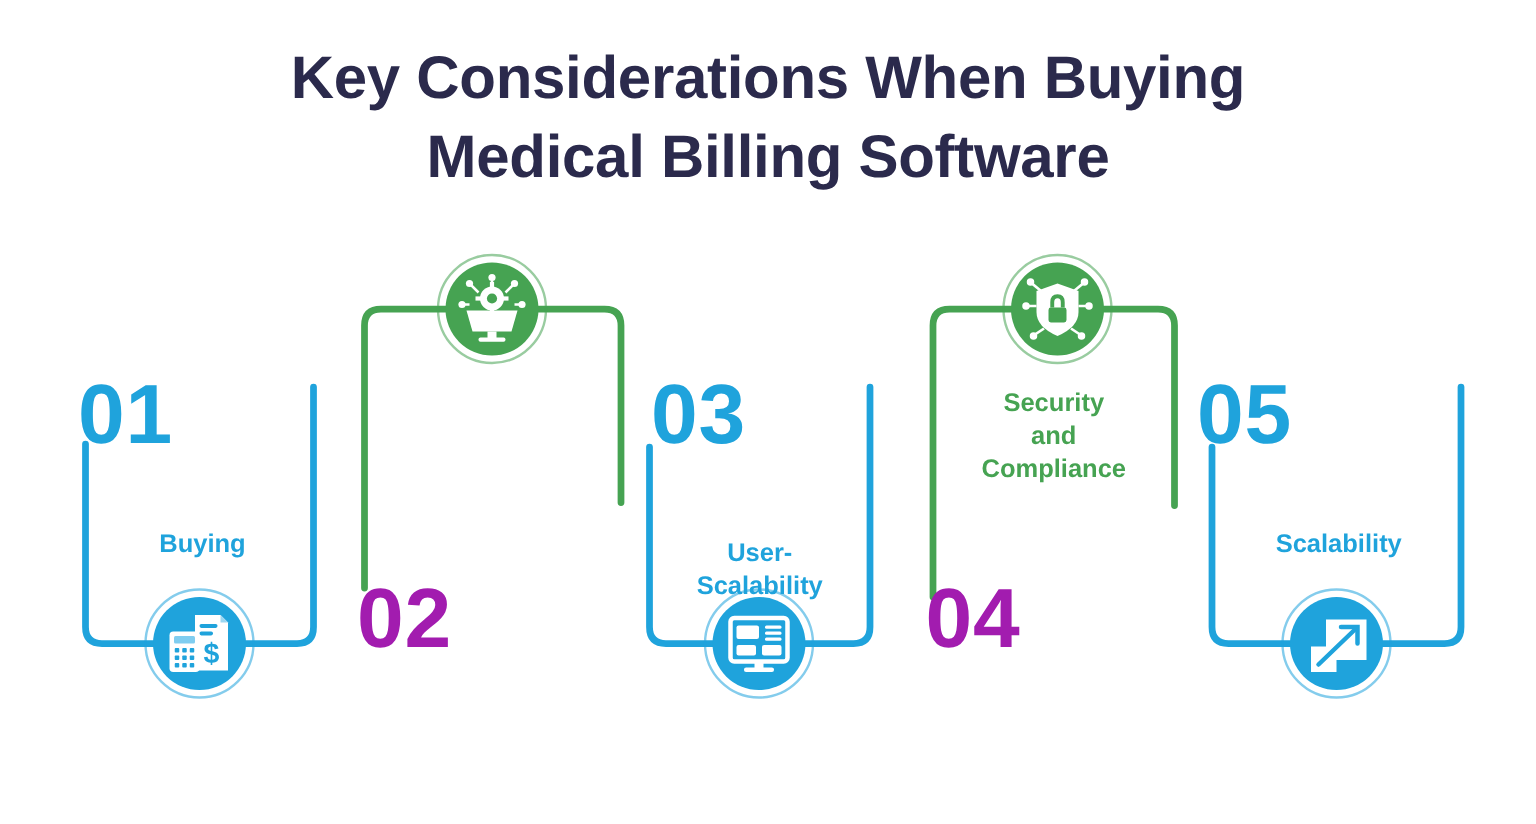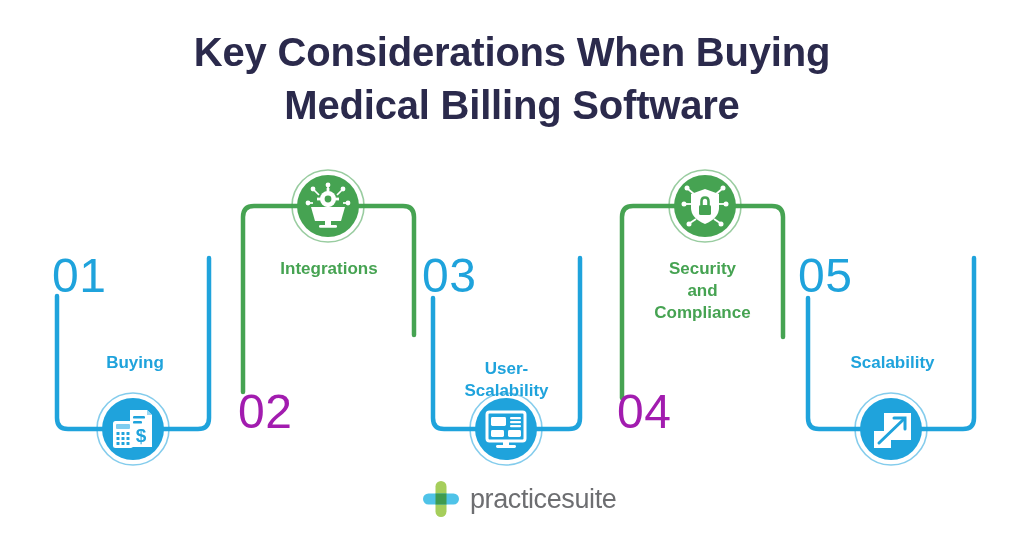--- a/index.html
+++ b/index.html
@@ -37,22 +37,22 @@
   
   #brackets{
     position:absolute;
     left:0; top:0;
     width:1024px; height:549px;
   }
 
   
   .step-num{
     position:absolute;
-    font-size:48px;
-    font-weight:normal;
+    font-size:56px;
+    font-weight:bold;
     line-height:40px;
     letter-spacing:0.5px;
   }
   .num-blue{ color:#1FA3DC; }
   .num-green{ color:#a21caf; }
 
   
   .step-label{
     position:absolute;
     font-size:17px;
@@ -133,21 +133,20 @@
         <rect x="27.5" y="47" width="3" height="3" rx="0.6"></rect>
         <rect x="32.5" y="47" width="3" height="3" rx="0.6"></rect>
         <rect x="22.5" y="52" width="3" height="3" rx="0.6"></rect>
         <rect x="27.5" y="52" width="3" height="3" rx="0.6"></rect>
         <rect x="32.5" y="52" width="3" height="3" rx="0.6"></rect>
       </g>
     </svg>
   </div>
 
   <div class="step-num num-green" style="left:238px; top:392px;">02</div>
-  <div class="step-label lab-green" style="left:255px; top:258px; width:148px;">Integrations</div>
   <div class="icon-wrap" style="left:289px; top:167px;">
     <svg viewBox="0 0 78 78">
       <circle cx="39" cy="39" r="36" fill="none" stroke="#46A352" stroke-width="1.6" opacity="0.55"></circle>
       <circle cx="39" cy="39" r="31" fill="#46A352"></circle>
 
       <path d="M22 40 L56 40 L52 54 L26 54 Z" fill="#ffffff"></path>
       <rect x="36" y="54" width="6" height="5" fill="#ffffff"></rect>
       <rect x="30" y="58" width="18" height="2.8" rx="1.3" fill="#ffffff"></rect>
 
       <circle cx="39" cy="32" r="8" fill="#ffffff"></circle>
@@ -169,21 +168,21 @@
         <circle cx="24" cy="22" r="2.4"></circle>
         <circle cx="54" cy="22" r="2.4"></circle>
         <circle cx="19" cy="36" r="2.4"></circle>
         <circle cx="59" cy="36" r="2.4"></circle>
         <circle cx="39" cy="18" r="2.4"></circle>
       </g>
       <path d="M39 20 L39 24" stroke="#ffffff" stroke-width="1.7"></path>
     </svg>
   </div>
 
-  <div class="step-num num-blue" style="left:422px; top:256px;">03</div>
+  <div class="step-num num-blue" style="left:434px; top:256px;">03</div>
   <div class="step-label lab-blue" style="left:443px; top:326px; width:127px;margin-top:32px;">
     <div>User-</div>
     <div>Scalability</div>
   </div>
   <div class="icon-wrap" style="left:467px; top:390px;">
     <svg viewBox="0 0 78 78">
       <circle cx="39" cy="39" r="36" fill="none" stroke="#1FA3DC" stroke-width="1.6" opacity="0.55"></circle>
       <circle cx="39" cy="39" r="31" fill="#1FA3DC"></circle>
       <rect x="20" y="22" width="38" height="29" rx="2.5" fill="none" stroke="#ffffff" stroke-width="3"></rect>
       <rect x="36" y="51" width="6" height="5" fill="#ffffff"></rect>
@@ -242,22 +241,14 @@
       <circle cx="39" cy="39" r="31" fill="#1FA3DC"></circle>
       <rect x="32" y="23" width="27" height="27" fill="#ffffff"></rect>
       <rect x="22" y="41" width="17" height="17" fill="#ffffff"></rect>
       <g stroke="#1FA3DC" stroke-width="3" stroke-linecap="round" fill="none">
         <path d="M27 53 L52 29"></path>
         <path d="M42 28 L53 28 L53 39"></path>
       </g>
     </svg>
   </div>
 
-  <div class="logo">
-    <svg class="logo-mark" viewBox="0 0 40 40">
-      <rect x="14.5" y="2" width="11" height="36" rx="5.5" fill="#A6CE5B"></rect>
-      <rect x="2" y="14.5" width="36" height="11" rx="5.5" fill="#4FC3E8"></rect>
-      <rect x="14.5" y="14.5" width="11" height="11" fill="#3E9B4F"></rect>
-    </svg>
-    <span class="logo-text">practicesuite</span>
-  </div>
 
 </div>
 
 </body></html>

